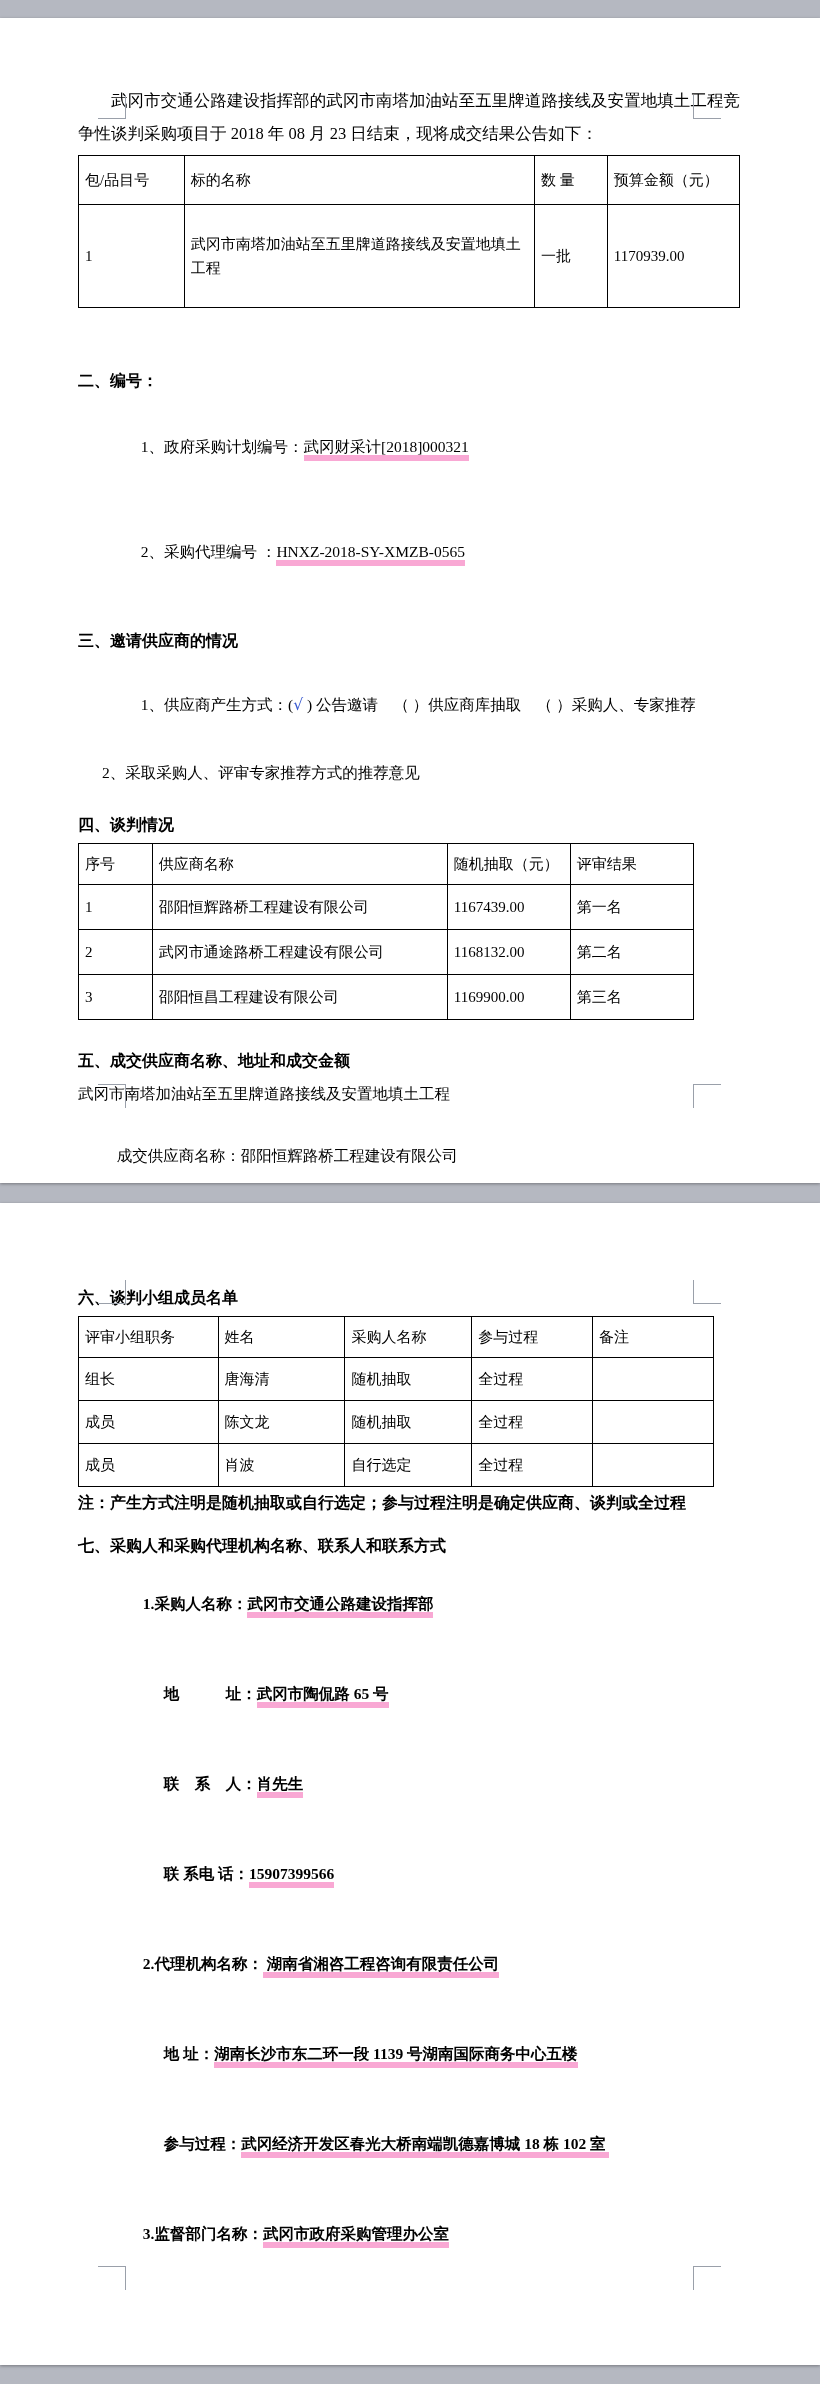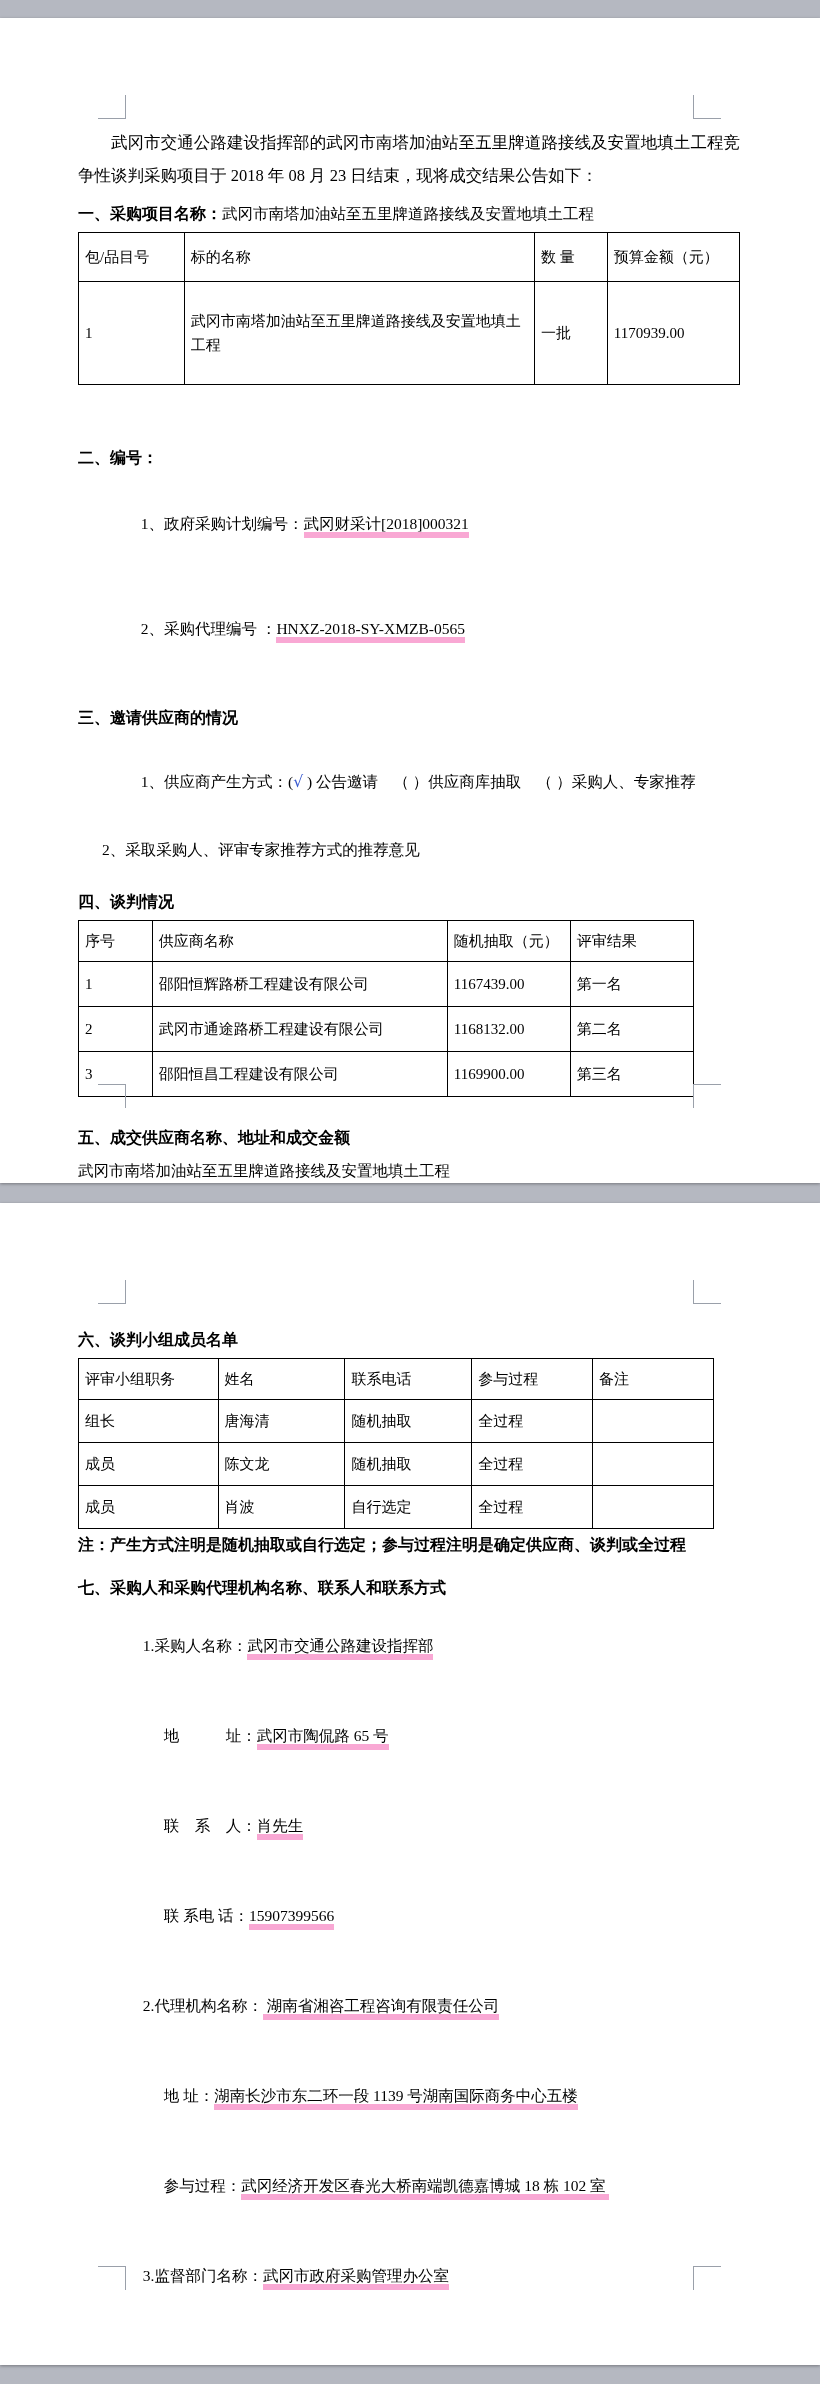--- a/index.html
+++ b/index.html
@@ -2,21 +2,21 @@
 <html><head>
 <meta charset="utf-8">
 <style>
   html,body{margin:0;padding:0;}
   body{background:#b5b8c1;}
   .viewer{position:relative;width:820px;height:2384px;background:#b5b8c1;overflow:hidden;
           font-family:"Liberation Serif","DejaVu Serif",serif;color:#000;}
   .page{position:absolute;left:0;width:820px;background:#fff;box-shadow:0 1px 3px rgba(0,0,0,.35);box-sizing:border-box;}
   #page1{top:18px;height:1165px;}
   #page2{top:1203px;height:1162px;}
-  .content{padding:0 80px 0 78px;font-size:15.5px;line-height:1.7;margin-top:42px;}
+  .content{padding:0 80px 0 78px;font-size:15.5px;line-height:1.7;}
   #page1 .content{padding-top:66px;}
   #page2 .content{padding-top:82px;}
 
   
   .mark{position:absolute;width:27px;height:23px;}
   .mark.tl{left:98px;top:77px;border-right:1px solid #9aa0aa;border-bottom:1px solid #9aa0aa;}
   .mark.tr{left:693px;top:77px;border-left:1px solid #9aa0aa;border-bottom:1px solid #9aa0aa;}
   .mark.bl{left:98px;bottom:75px;border-right:1px solid #9aa0aa;border-top:1px solid #9aa0aa;}
   .mark.br{left:693px;bottom:75px;border-left:1px solid #9aa0aa;border-top:1px solid #9aa0aa;}
 
@@ -48,42 +48,39 @@
   .sec5 .line{line-height:31px;white-space:pre-wrap;}
   .sec5 .line.gap{margin-top:4px;}
   .phone-sp{display:inline-block;width:36px;}
 
   .u{border-bottom:6px solid #f9a8d4;white-space:pre-wrap;}
   .pre{white-space:pre-wrap;}
   .check{color:#3a5bd0;font-family:"DejaVu Sans",sans-serif;}
 
   .note{font-weight:bold;font-size:16px;line-height:24px;margin-top:4px;white-space:pre-wrap;}
   .sec7{margin-top:18px;}
-  .sec7 .row{line-height:30px;white-space:pre-wrap;}
+  .sec7 .row{line-height:30px;white-space:pre-wrap;font-weight:bold;}
   .lv1{margin-left:26px;}
   .lv2{margin-left:47px;}
 </style>
 </head>
 <body>
 
 <div class="viewer">
 
   <div class="page" id="page1">
     <div class="mark tl"></div>
     <div class="mark tr"></div>
     <div class="mark bl"></div>
     <div class="mark br"></div>
 
     <div class="content">
 
       <p class="intro">武冈市交通公路建设指挥部的武冈市南塔加油站至五里牌道路接线及安置地填土工程竞争性谈判采购项目于 2018 年 08 月 23 日结束，现将成交结果公告如下：</p>
 
-      <div class="hline">
-        <span class="h">一、采购项目名称：</span><span class="hv pre">武冈市南塔加油站至五里牌道路接线及安置地填土工程</span>
-      </div>
 
       <table class="t t1">
         <colgroup>
             <col style="width:16%">
             <col style="width:53%">
             <col style="width:11%">
             <col style="width:20%">
           </colgroup>
         <tbody>
             <tr class="throw">
@@ -187,21 +184,21 @@
             <col style="width:22%">
             <col style="width:20%">
             <col style="width:20%">
             <col style="width:19%">
             <col style="width:19%">
           </colgroup>
         <tbody>
             <tr class="throw">
           <td>评审小组职务</td>
           <td>姓名</td>
-          <td>联系电话</td>
+          <td>采购人名称</td>
           <td>参与过程</td>
           <td>备注</td>
         </tr>
         <tr class="drow">
           <td>组长</td>
           <td>唐海清</td>
           <td>随机抽取</td>
           <td>全过程</td>
           <td></td>
         </tr>

